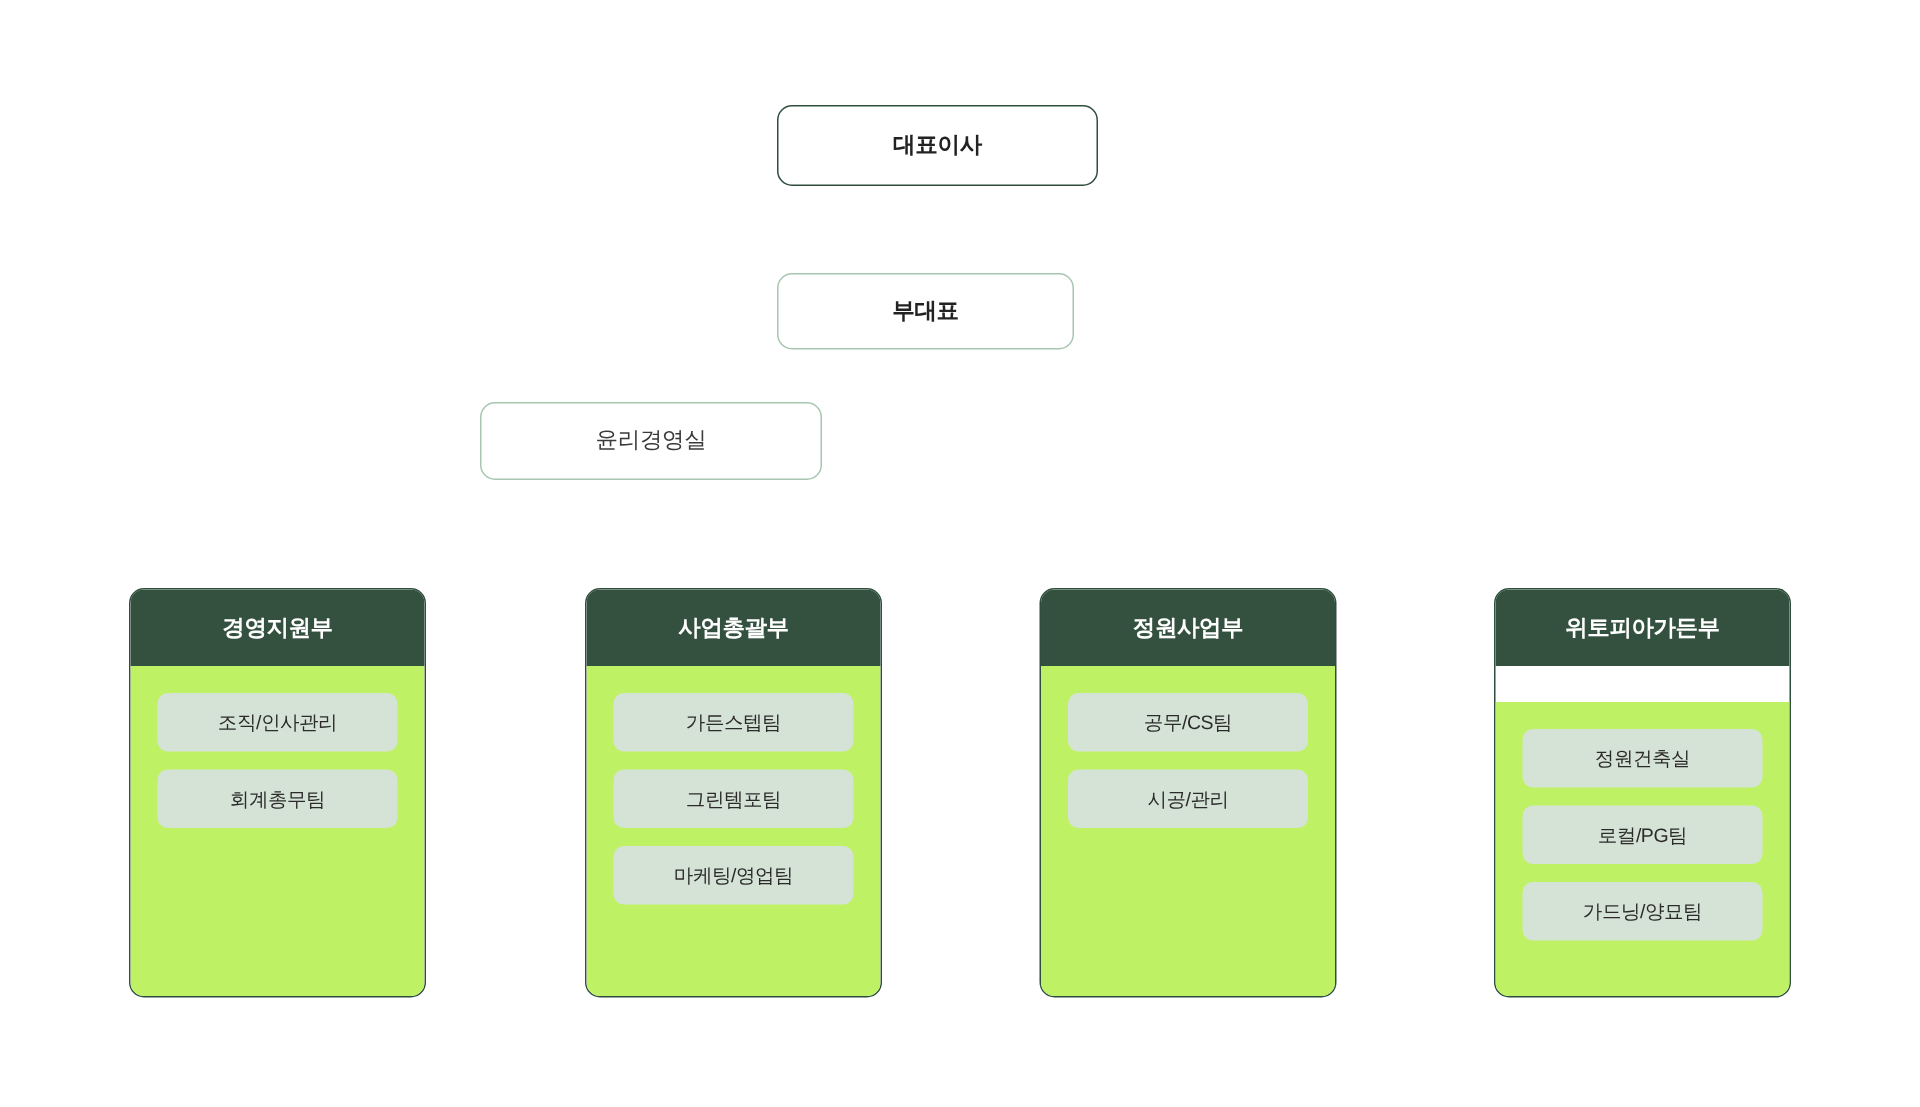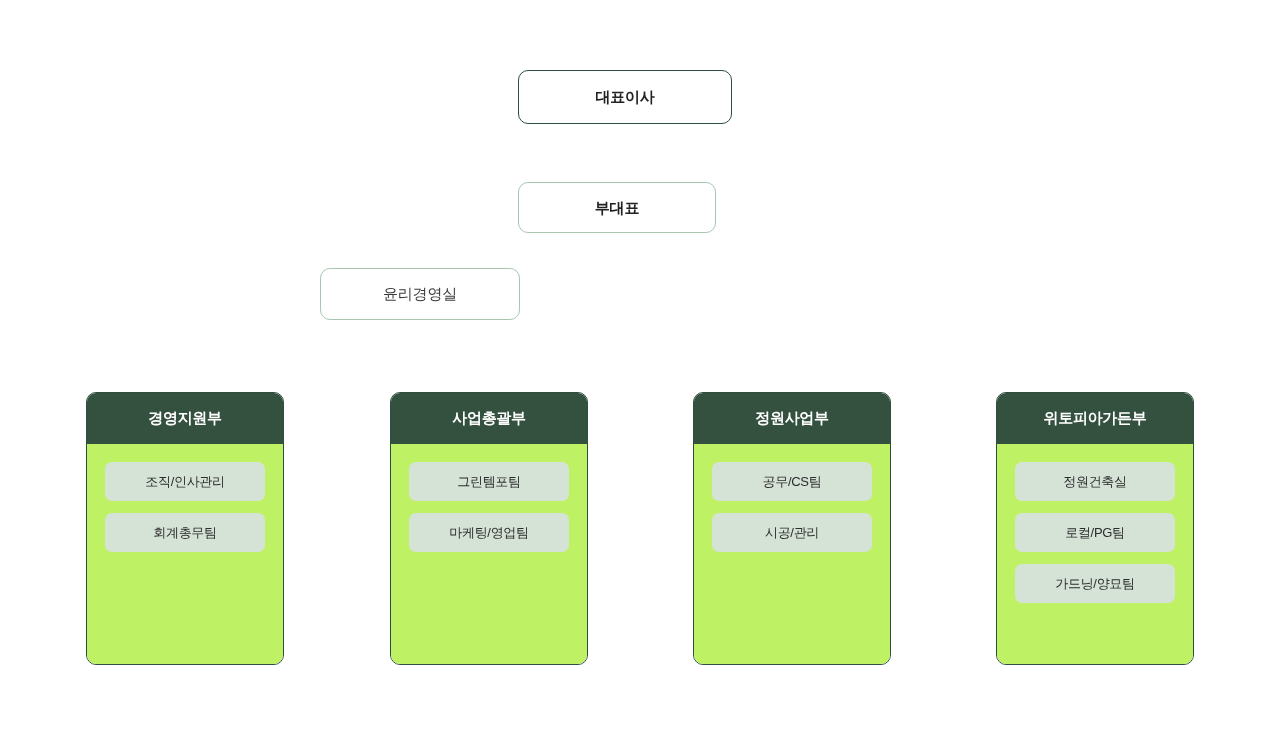--- a/index.html
+++ b/index.html
@@ -68,21 +68,21 @@
     font-size: 15px;
     font-weight: bold;
     color: #222222;
     letter-spacing: -0.2px;
   }
 
   
   #node-ethics {
     left: 320px;
     top: 268px;
-    width: 200px;
+    width: 228px;
     height: 52px;
     border: 1.4px solid #a8c6b0;
   }
   #node-ethics .node-label {
     font-size: 15px;
     font-weight: normal;
     color: #3a3a3a;
     letter-spacing: -0.2px;
   }
 
@@ -97,21 +97,21 @@
     border: 1px solid #2f4f3e;
     border-radius: 10px;
     overflow: hidden;
     display: flex;
     flex-direction: column;
   }
 
   #dept-card-0 { left: 86px; }
   #dept-card-1 { left: 390px; }
   #dept-card-2 { left: 693px; }
-  #dept-card-3 { left: 996px; }
+  #dept-card-3 { left: 996px; gap: 24px; }
 
   .dept-header {
     box-sizing: border-box;
     height: 51px;
     flex: 0 0 51px;
     background: #34503f;
     color: #ffffff;
     display: flex;
     align-items: center;
     justify-content: center;
@@ -186,20 +186,23 @@
       </div>
     </div>
   </div>
 
   <div class="dept-card" id="dept-card-1">
     <div class="dept-header">
       <span class="dept-header-title">사업총괄부</span>
     </div>
     <div class="dept-body">
       <div class="team-chip">
+        <span class="team-chip-label">가든스텝팀</span>
+      </div>
+      <div class="team-chip">
         <span class="team-chip-label">그린템포팀</span>
       </div>
       <div class="team-chip">
         <span class="team-chip-label">마케팅/영업팀</span>
       </div>
     </div>
   </div>
 
   <div class="dept-card" id="dept-card-2">
     <div class="dept-header">

